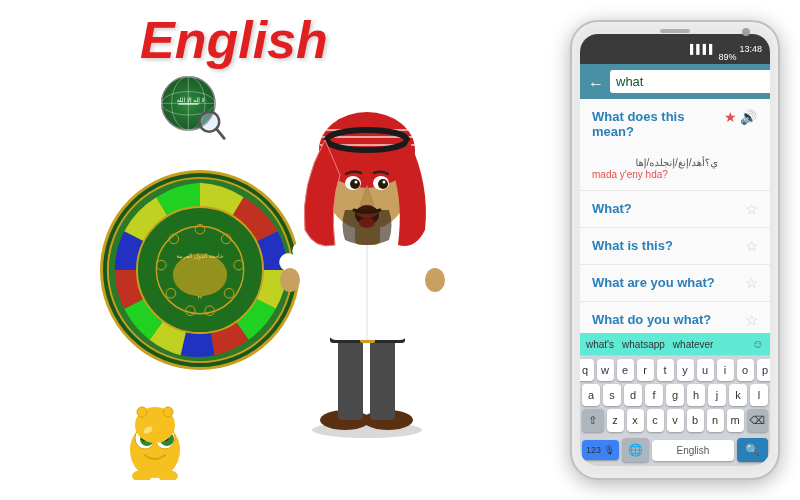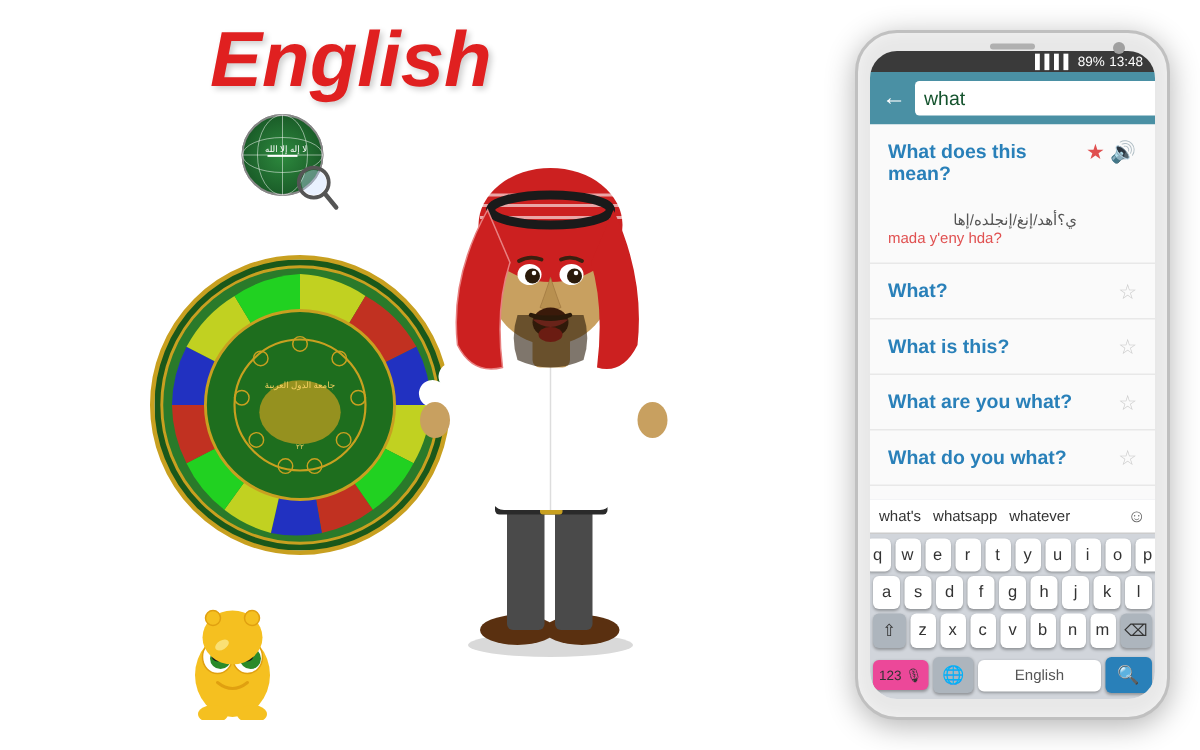--- a/index.html
+++ b/index.html
@@ -222,21 +222,21 @@
       margin-left: 4px;
       flex-shrink: 0;
     }
 
     
     .keyboard-area {
       background: #d1d5db;
       flex-shrink: 0;
     }
     .keyboard-suggestions {
-      background: #ffffff;
+      background: #5eead4;
       padding: 4px 6px;
       display: flex;
       align-items: center;
       gap: 8px;
       border-bottom: 1px solid #ccc;
     }
     .keyboard-suggest-item {
       font-size: 10px;
       color: #333;
       cursor: pointer;
@@ -276,21 +276,21 @@
       background: #adb5bd;
       color: #333;
     }
     .keyboard-bottom {
       display: flex;
       gap: 3px;
       padding: 0 2px 4px;
       align-items: center;
     }
     .key-123 {
-      background: #ec4899;
+      background: #3b82f6;
       border-radius: 4px;
       font-size: 9px;
       padding: 5px 4px;
       color: #333;
       cursor: pointer;
       box-shadow: 0 1px 2px rgba(0,0,0,0.3);
       white-space: nowrap;
     }
     .key-globe {
       background: #adb5bd;
@@ -500,21 +500,21 @@
 
 <div class="phone-wrapper">
   <div class="phone-outer">
     <div class="phone-speaker"></div>
     <div class="phone-camera"></div>
     <div class="phone-screen">
 
       <div class="status-bar">
         <div class="status-icons">
           <span style="font-size:9px;">▌▌▌▌</span>
-          <span style="font-size:9px;">89%</span>
+          <span style="font-size:9px;margin-top:16px;">89%</span>
           <span style="font-size:9px;">13:48</span>
         </div>
       </div>
 
       <div class="phone-search-bar">
         <span class="phone-back-btn">←</span>
         <input class="phone-search-input" value="what" type="text" style="">
 
       </div>
 

